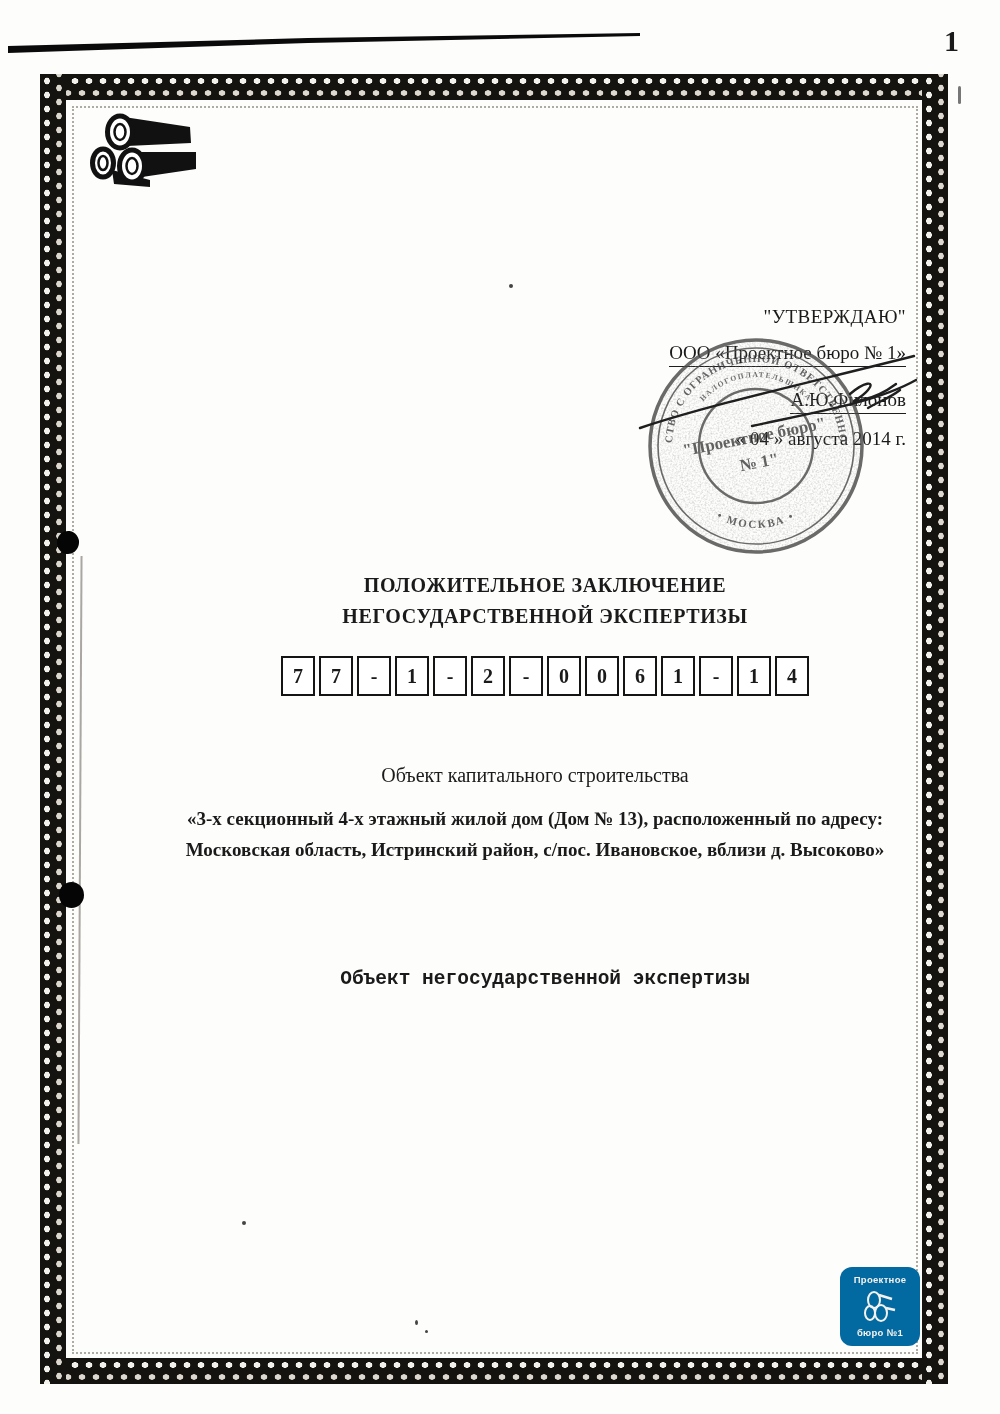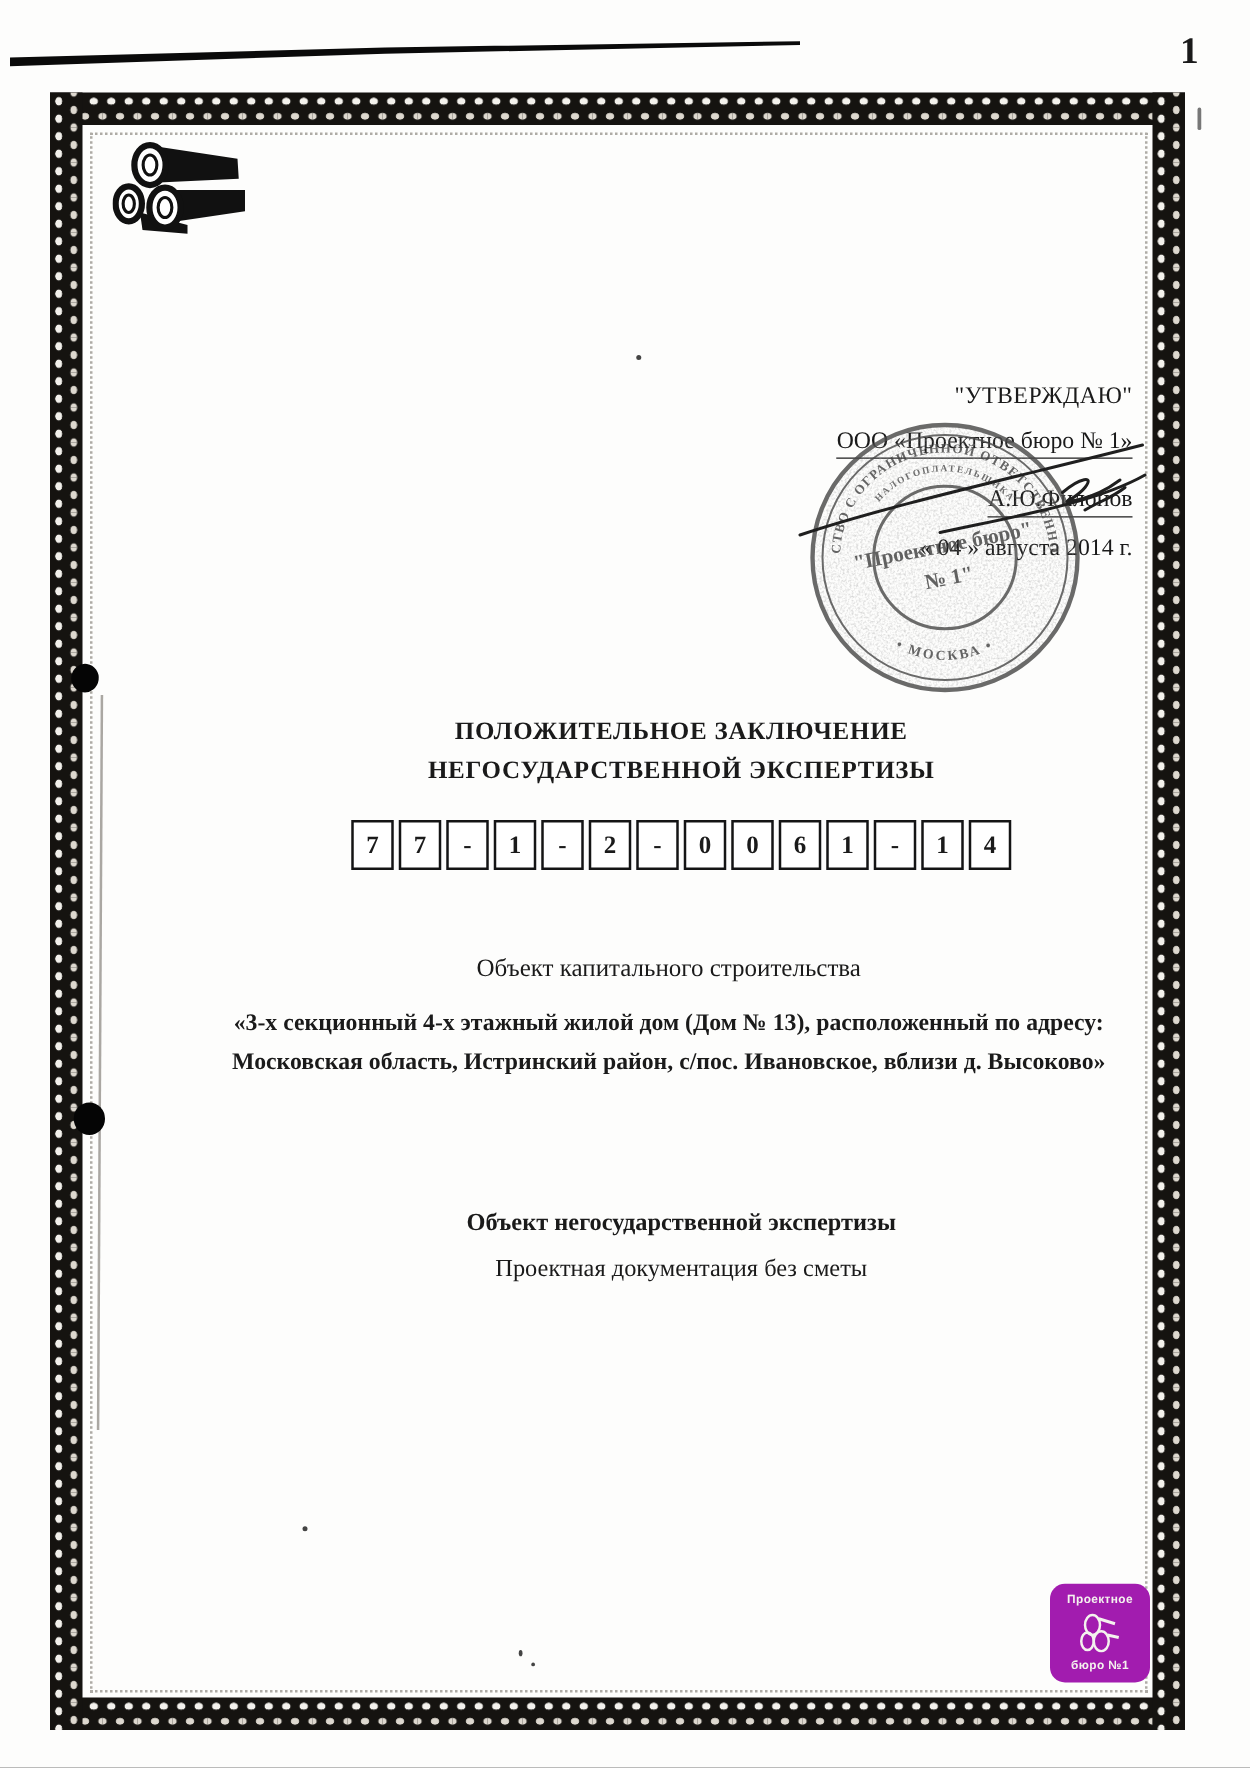--- a/index.html
+++ b/index.html
@@ -55,26 +55,26 @@
   .num-row{position:absolute;left:90px;top:656px;width:910px;display:flex;justify-content:center;gap:4px;z-index:2;}
   .num-cell{
     width:30px;height:36px;border:2px solid #141414;background:#fff;
     display:flex;align-items:center;justify-content:center;
     font-size:20px;font-weight:bold;
   }
   
   .object-block{position:absolute;left:70px;top:764px;width:930px;text-align:center;z-index:2;}
   .object-heading{font-size:20px;font-weight:normal;margin-bottom:16px;}
   .object-line{font-size:19px;font-weight:bold;line-height:31px;}
-  .expertise-block{position:absolute;left:90px;top:968px;width:910px;text-align:center;z-index:2;}
+  .expertise-block{position:absolute;left:90px;top:968px;width:910px;text-align:center;z-index:2;font-family:Liberation Mono, monospace;}
   .expertise-heading{font-size:19.5px;font-weight:bold;margin-bottom:15px;}
   .expertise-value{font-size:19.5px;}
   
   .corner-logo{
-    position:absolute;left:840px;top:1267px;width:80px;height:79px;background:#a21caf;
+    position:absolute;left:840px;top:1267px;width:80px;height:79px;background:#0369a1;
     border-radius:12px;z-index:2;display:flex;flex-direction:column;align-items:center;
     justify-content:space-between;padding:7px 0 8px 0;box-sizing:border-box;
     font-family:"Liberation Sans", sans-serif;color:#f4f2ee;
   }
   .corner-logo .t{font-size:9.5px;font-weight:bold;letter-spacing:.3px;}
   
   .hole{position:absolute;background:#050505;border-radius:50%;z-index:5;}
   #hole-1{left:57px;top:531px;width:22px;height:23px;transform:rotate(8deg);}
   #hole-2{left:59px;top:882px;width:25px;height:26px;}
   .pen-line{position:absolute;left:79px;top:556px;width:2px;height:588px;background:#8d8a84;opacity:.75;transform:rotate(.3deg);z-index:2;}
@@ -188,21 +188,20 @@
     </div>
 
   <div class="object-block">
     <div class="object-heading">Объект капитального строительства</div>
     <div class="object-line">«3-х секционный 4-х этажный жилой дом (Дом № 13), расположенный по адресу:</div>
     <div class="object-line">Московская область, Истринский район, с/пос. Ивановское, вблизи д. Высоково»</div>
   </div>
 
   <div class="expertise-block">
     <div class="expertise-heading">Объект негосударственной экспертизы</div>
-    <div class="expertise-value">Проектная документация без сметы</div>
   </div>
 
   <div class="corner-logo">
     <div class="t">Проектное</div>
     <svg width="36" height="32" viewBox="0 0 36 32">
       <ellipse cx="12" cy="10" rx="6" ry="8" fill="none" stroke="#f4f2ee" stroke-width="2"></ellipse>
       <ellipse cx="8" cy="23" rx="5" ry="7" fill="none" stroke="#f4f2ee" stroke-width="2"></ellipse>
       <ellipse cx="19" cy="23" rx="6" ry="8" fill="none" stroke="#f4f2ee" stroke-width="2"></ellipse>
       <path d="M17,5 L30,9 M24,18 L33,20" stroke="#f4f2ee" stroke-width="2.5"></path>
     </svg>

